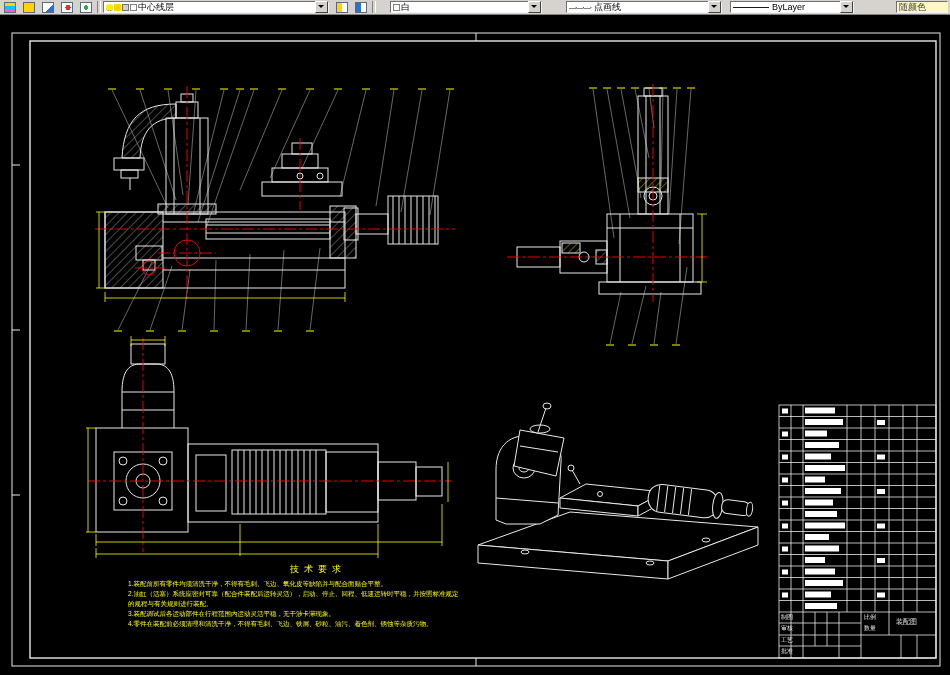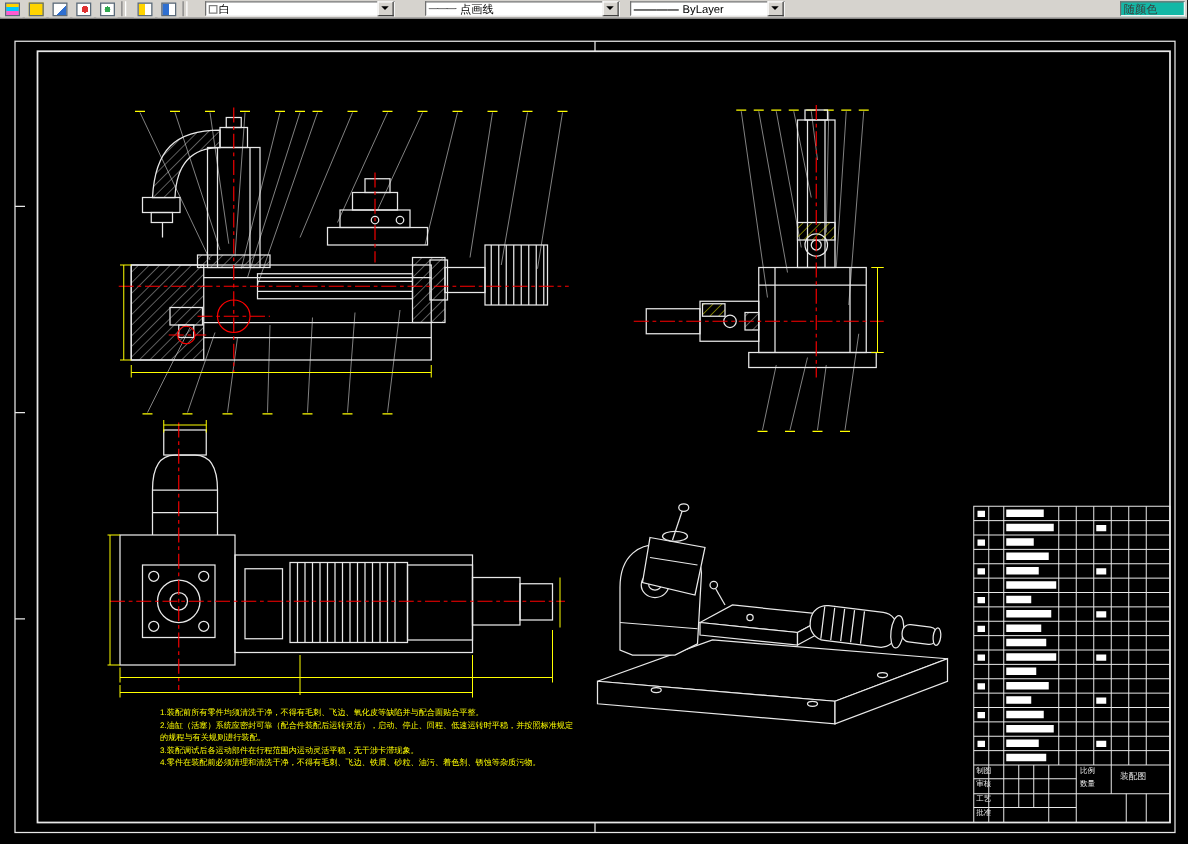--- a/index.html
+++ b/index.html
@@ -25,21 +25,21 @@
   .dd{width:11px;height:10px;background:#d6d3ce;border:1px solid;border-color:#fff #404040 #404040 #fff;
       margin-left:auto;position:relative;flex:none;}
   .dd::after{content:"";position:absolute;left:2px;top:3px;border:3px solid transparent;border-top-color:#000;}
   .mini{width:7px;height:7px;margin-right:1px;flex:none;}
   .m-bulb{background:radial-gradient(circle at 50% 45%,#ffee00 65%,#b09000 66%);border-radius:50%;}
   .m-sun{background:#ffd400;}
   .m-lock{background:#cfcfcf;border:1px solid #707070;box-sizing:border-box;}
   .m-swatch{background:#fff;border:1px solid #808080;box-sizing:border-box;}
   .lt-prev{font-size:7px;letter-spacing:-1px;margin-right:3px;white-space:nowrap;}
   .lw-prev{font-size:9px;font-weight:bold;margin-right:3px;white-space:nowrap;}
-  .combo.disabled{background:#14b8a6;color:#3c3c3c;}
+  .combo.disabled{background:#fef9c3;color:#3c3c3c;}
   
   .drawing{position:absolute;left:0;top:0;}
   .tech{position:absolute;left:128px;top:563px;width:334px;color:#ffff00;z-index:3;}
   .tech-title{font-size:9px;letter-spacing:5px;text-align:center;width:220px;margin-left:80px;}
   .tech-items{margin-top:3px;font-size:6.5px;line-height:1.55;}
   .tb-text{position:absolute;color:#e8e8e8;font-size:6px;z-index:3;line-height:1;}
   .tb-text span{position:absolute;white-space:nowrap;}
 </style>
 </head>
 <body>
@@ -199,20 +199,21 @@
     <g stroke="#e8e8e8" fill="none" stroke-width="0.8">
       <rect x="779" y="405" width="157" height="253"></rect>
       <path d="M779,416.5 H936 M779,428 H936 M779,439.5 H936 M779,451 H936 M779,462.5 H936 M779,474 H936 M779,485.5 H936 M779,497 H936 M779,508.5 H936 M779,520 H936 M779,531.5 H936 M779,543 H936 M779,554.5 H936 M779,566 H936 M779,577.5 H936 M779,589 H936 M779,600.5 H936 M779,612 H936"></path>
       <path d="M791,405 V612 M803,405 V612 M847,405 V612 M861,405 V658 M875,405 V612 M889,405 V612 M903,405 V612 M917,405 V612"></path>
       <path d="M779,623 H861 M779,635 H936 M779,646 H861 M791,612 V658 M803,612 V658 M815,612 V646 M827,612 V646 M839,612 V658 M889,612 V635 M901,635 V658 M917,635 V658"></path>
     </g>
     <path fill="#ffffff" stroke="none" d="M805,407.5h30v6h-30Z M805,419h38v6h-38Z M805,430.5h22v6h-22Z M805,442h34v6h-34Z M805,453.5h26v6h-26Z M805,465h40v6h-40Z M805,476.5h20v6h-20Z M805,488h36v6h-36Z M805,499.5h28v6h-28Z M805,511h32v6h-32Z M805,522.5h40v6h-40Z M805,534h24v6h-24Z M805,545.5h34v6h-34Z M805,557h20v6h-20Z M805,568.5h30v6h-30Z M805,580h38v6h-38Z M805,591.5h26v6h-26Z M805,603h32v6h-32Z M877,420h8v5h-8Z M877,454.5h8v5h-8Z M877,489h8v5h-8Z M877,523.5h8v5h-8Z M877,558h8v5h-8Z M877,592.5h8v5h-8Z M782,408.5h6v5h-6Z M782,431.5h6v5h-6Z M782,454.5h6v5h-6Z M782,477.5h6v5h-6Z M782,500.5h6v5h-6Z M782,523.5h6v5h-6Z M782,546.5h6v5h-6Z M782,569.5h6v5h-6Z M782,592.5h6v5h-6Z"></path>
   </svg>
 
   <div class="tech">
+    <div class="tech-title">技术要求</div>
     <div class="tech-items">
       <div>1.装配前所有零件均须清洗干净，不得有毛刺、飞边、氧化皮等缺陷并与配合面贴合平整。</div>
       <div>2.油缸（活塞）系统应密封可靠（配合件装配后运转灵活），启动、停止、回程、低速运转时平稳，并按照标准规定的规程与有关规则进行装配。</div>
       <div>3.装配调试后各运动部件在行程范围内运动灵活平稳，无干涉卡滞现象。</div>
       <div>4.零件在装配前必须清理和清洗干净，不得有毛刺、飞边、铁屑、砂粒、油污、着色剂、锈蚀等杂质污物。</div>
     </div>
   </div>
 
   <div class="tb-text">
     <span style="left:781px;top:614px">制图</span>
@@ -235,20 +236,28 @@
         <div></div>
       </div>
     <div class="tbtn ic-d">
         <div></div>
       </div>
     <div class="tbtn ic-e">
         <div></div>
       </div>
     <div class="sep"></div>
 
+    <div class="combo" style="width:226px">
+      <span class="mini m-bulb"></span>
+      <span class="mini m-sun"></span>
+      <span class="mini m-lock"></span>
+      <span class="mini m-swatch"></span>
+      <span class="txt">中心线层</span>
+      <span class="dd"></span>
+    </div>
 
     <div class="tbtn ic-f" style="margin-left:4px">
         <div></div>
       </div>
     <div class="tbtn ic-g">
         <div></div>
       </div>
     <div class="sep"></div>
 
     <div class="combo" style="width:152px;margin-left:12px">

